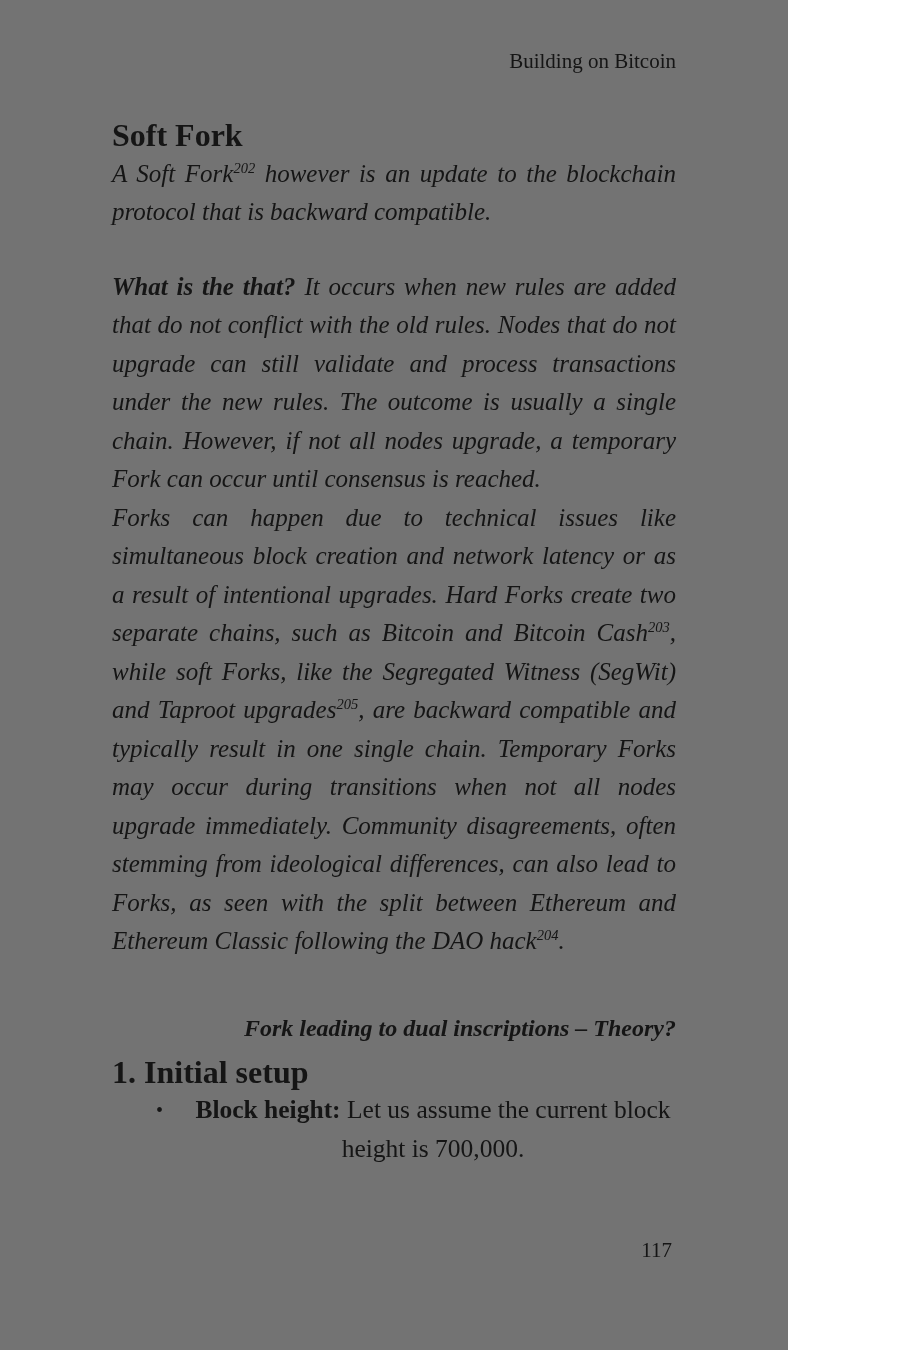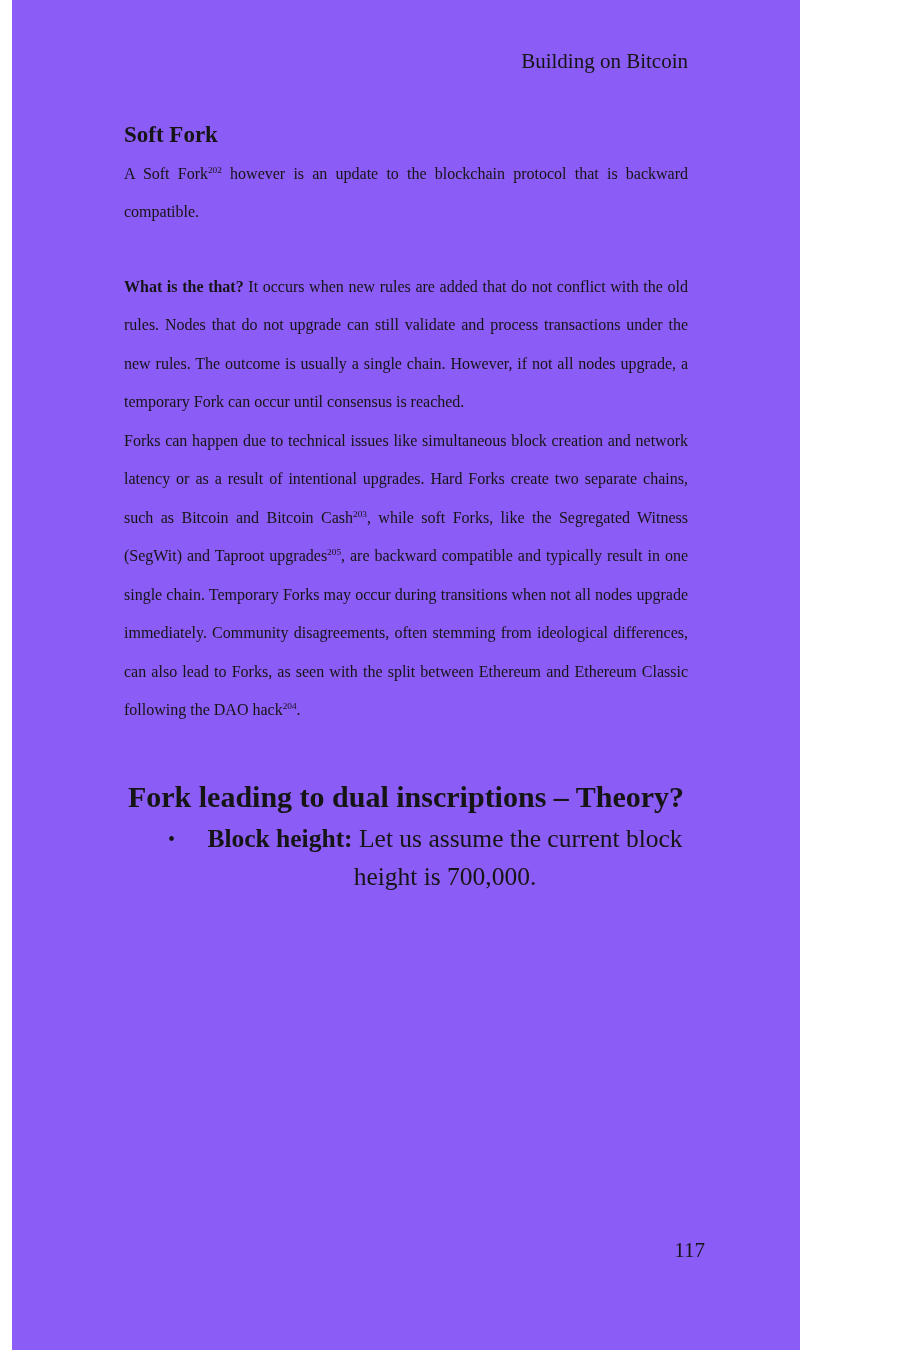--- a/index.html
+++ b/index.html
@@ -1,58 +1,59 @@
 <!DOCTYPE html>
 <html><head>
 <meta charset="utf-8">
 <style>
   * { margin: 0; padding: 0; box-sizing: border-box; }
   html, body { background: #ffffff; }
   .page {
     position: relative;
     width: 788px;
     height: 1350px;
-    background: #8b5cf6;
+    background: #737373;
     color: #151515;
     font-family: "Liberation Serif", "DejaVu Serif", serif;
     padding: 50px 112px 0 112px;
     overflow: hidden;
-    margin-left: 12px;
   }
   .running-header {
     text-align: right;
     font-size: 21px;
     line-height: 22px;
   }
   .body-text {
-    font-size: 16px;
+    font-size: 25px;
     line-height: 38.5px;
     text-align: justify;
+    font-style: italic;
   }
   .subheading {
-    font-size: 23px;
+    font-size: 32px;
     line-height: 38.5px;
     font-weight: bold;
     text-align: left;
   }
   .lead-bold { font-weight: bold; }
   sup.fnref {
     font-size: 58%;
     line-height: 0;
     vertical-align: super;
   }
   .heading-soft-fork { margin-top: 44px; }
   .para-cause { margin-top: 36px; }
   .heading-overview { margin-top: 38px; }
   .section-title {
     margin-top: 44px;
-    font-size: 30px;
+    font-size: 24px;
     line-height: 46px;
     font-weight: bold;
-    text-align: center;
+    text-align: right;
+    font-style: italic;
   }
   .heading-initial-setup { margin-top: 2px; }
   .bullet-item {
     display: flex;
     margin-left: 40px;
   }
   .bullet-marker {
     width: 38px;
     flex: 0 0 38px;
     font-size: 20px;
@@ -62,21 +63,21 @@
   }
   .bullet-body {
     flex: 1 1 auto;
     font-size: 25.5px;
     line-height: 38.5px;
     text-align: center;
   }
   .page-number {
     position: absolute;
     top: 1238px;
-    right: 95px;
+    right: 116px;
     font-size: 21px;
     line-height: 24px;
   }
 </style>
 </head>
 <body>
 
 <div class="page">
 
   <div class="running-header">Building on Bitcoin</div>
@@ -85,20 +86,21 @@
 
   <p class="body-text"><span>A Soft Fork</span><sup class="fnref">202</sup><span> however is an update to the blockchain protocol that is backward compatible.</span></p>
 
   <p class="body-text para-cause"><span class="lead-bold">What is the that?</span><span> It occurs when new rules are added that do not conflict with the old rules. Nodes that do not upgrade can still validate and process transactions under the new rules. The outcome is usually a single chain. However, if not all nodes upgrade, a temporary Fork can occur until consensus is reached.</span></p>
 
 
   <p class="body-text"><span>Forks can happen due to technical issues like simultaneous block creation and network latency or as a result of intentional upgrades. Hard Forks create two separate chains, such as Bitcoin and Bitcoin Cash</span><sup class="fnref">203</sup><span>, while soft Forks, like the Segregated Witness (SegWit) and Taproot upgrades</span><sup class="fnref">205</sup><span>, are backward compatible and typically result in one single chain. Temporary Forks may occur during transitions when not all nodes upgrade immediately. Community disagreements, often stemming from ideological differences, can also lead to Forks, as seen with the split between Ethereum and Ethereum Classic following the DAO hack</span><sup class="fnref">204</sup><span>.</span></p>
 
   <div class="section-title">Fork leading to dual inscriptions – Theory?</div>
 
+  <div class="subheading heading-initial-setup">1. Initial setup</div>
 
   <div class="bullet-item">
     <span class="bullet-marker">•</span>
     <span class="bullet-body"><span class="lead-bold">Block height:</span><span> Let us assume the current block height is 700,000.</span></span>
   </div>
 
   <div class="page-number">117</div>
 
 </div>
 

